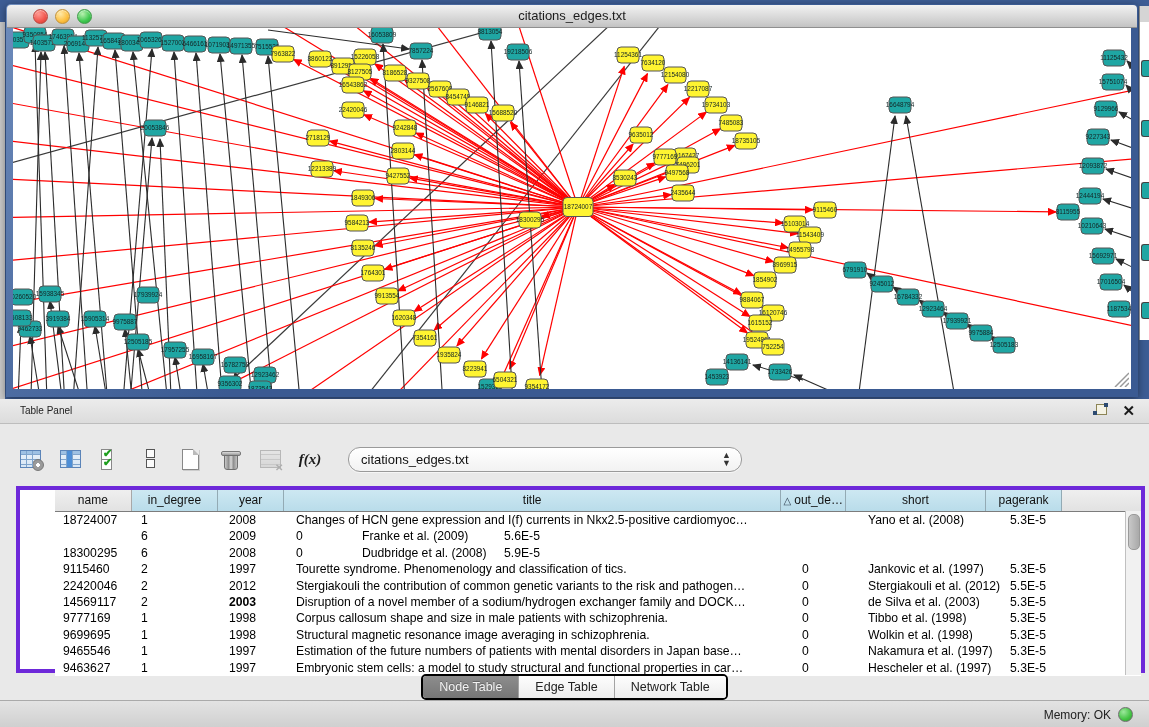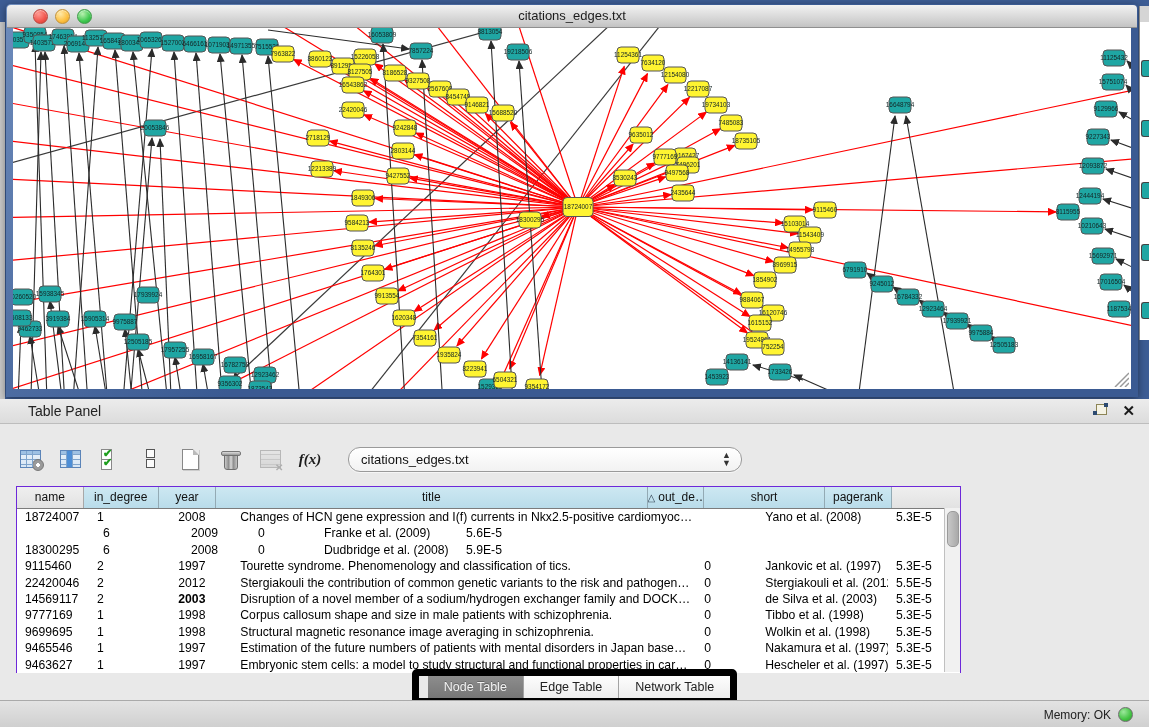--- a/index.html
+++ b/index.html
@@ -29,52 +29,52 @@
 
   
   .sliver-window{position:absolute;right:0;top:22px;width:9px;height:318px;background:#fff;border-left:1px solid #888;}
   .sliver-title{position:absolute;right:0;top:6px;width:9px;height:16px;background:#d5d5d5;border-left:1px solid #888;}
   .sliver-node{position:absolute;right:0;width:7px;height:15px;background:#1fa6a3;border:1px solid #444;border-right:none;border-radius:3px 0 0 3px;}
 
   
   .table-panel{position:absolute;left:0;top:399px;width:1149px;height:301px;background:#e9e9e9;}
   .panel-titlebar{position:absolute;left:0;top:0;width:100%;height:24px;
     background:linear-gradient(#ececec,#dcdcdc);border-bottom:1px solid #bdbdbd;}
-  .panel-title{position:absolute;left:28px;top:0;height:24px;line-height:24px;font-size:14px;color:#222;}
+  .panel-title{position:absolute;left:20px;top:0;height:24px;line-height:24px;font-size:10px;color:#222;}
   .panel-title-icons{position:absolute;right:14px;top:4px;display:flex;gap:14px;align-items:center;}
   .float-icon{width:15px;height:15px;position:relative;}
   .float-icon .sq1{position:absolute;left:3px;top:1px;width:9px;height:9px;border:1px solid #8c8455;background:#f4f2e4;}
   .float-icon .sq2{position:absolute;left:0;top:8px;width:4px;height:4px;background:#2c4a70;}
   .float-icon .sq3{position:absolute;right:0;top:0;width:4px;height:4px;background:#2c4a70;}
   .close-icon{font-size:15px;font-weight:bold;color:#1a1a1a;line-height:15px;cursor:default;}
 
   .toolbar{position:absolute;left:16px;top:42px;height:36px;display:flex;align-items:center;gap:12px;}
   .tool-btn{width:28px;height:28px;display:flex;align-items:center;justify-content:center;}
 
   .dropdown{position:relative;margin-left:12px;width:392px;height:23px;background:linear-gradient(#ffffff,#f2f2f2);
     border:1px solid #9a9a9a;border-radius:12px;box-shadow:inset 0 1px 1px rgba(255,255,255,.8),0 1px 0 rgba(255,255,255,.6);}
   .dropdown .val{position:absolute;left:12px;top:0;height:23px;line-height:23px;font-size:13px;color:#111;}
   .dropdown .arrows{position:absolute;right:10px;top:3px;font-size:9px;line-height:8px;color:#333;text-align:center;}
 
-  .table-wrap{position:absolute;left:16px;top:87px;width:945px;height:187px;background:#fff;border:1px solid #6d28d9;box-sizing:border-box;}
+  .table-wrap{position:absolute;left:16px;top:87px;width:1129px;height:187px;background:#fff;border:4px solid #6d28d9;box-sizing:border-box;padding-left:35px;}
   .thead{display:flex;height:21px;border-bottom:1px solid #7c7c7c;}
   .th{box-sizing:border-box;height:21px;line-height:20px;font-size:12px;color:#111;text-align:center;
       background:linear-gradient(#cde8f2,#b9dcea);border-right:1px solid #93aab4;overflow:hidden;white-space:nowrap;}
   .th.gray{background:linear-gradient(#efefef,#e2e2e2);border-right:1px solid #a8a8a8;}
   .th .sort{font-size:10px;color:#334455;margin-right:3px;}
   .tbody{position:relative;}
   .tr{display:flex;height:16.4px;line-height:16.4px;background:#fff;}
   .td{box-sizing:border-box;padding-left:8px;font-size:12.2px;color:#000;white-space:nowrap;overflow:hidden;}
   .vscroll{position:absolute;right:0;top:21px;width:15px;height:164px;background:#f1f1f1;border-left:1px solid #c0c0c0;}
   .vscroll .thumb{position:absolute;left:2px;top:3px;width:10px;height:34px;border-radius:5px;
       background:linear-gradient(90deg,#c8c8c8,#a9a9a9);border:1px solid #9a9a9a;}
 
   .tabbar{position:absolute;left:0;top:274px;width:100%;height:27px;display:flex;justify-content:center;align-items:center;}
-  .segmented{display:flex;height:22px;border:7px solid #000000;border-radius:5px;overflow:hidden;
-      box-shadow:0 1px 0 rgba(255,255,255,.7);padding-left:9px;}
+  .segmented{display:flex;height:22px;border:2px solid #000000;border-radius:5px;overflow:hidden;
+      box-shadow:0 1px 0 rgba(255,255,255,.7);}
   .segment{padding:0 16px;line-height:22px;font-size:12.5px;color:#222;background:linear-gradient(#fdfdfd,#ededed);
       border-right:1px solid #a3a3a3;}
   .segment:last-child{border-right:none;}
   .segment.active{background:linear-gradient(#8d8d8d,#767676);color:#f2f2f2;text-shadow:0 -1px 0 rgba(0,0,0,.25);}
 
   
   .statusbar{position:absolute;left:0;top:700px;width:1149px;height:27px;
       background:linear-gradient(#e3e3e3,#cfcfcf);border-top:1px solid #aaa;}
   .mem{position:absolute;right:16px;top:0;height:27px;display:flex;align-items:center;gap:7px;}
   .mem-label{font-size:12px;color:#222;}

